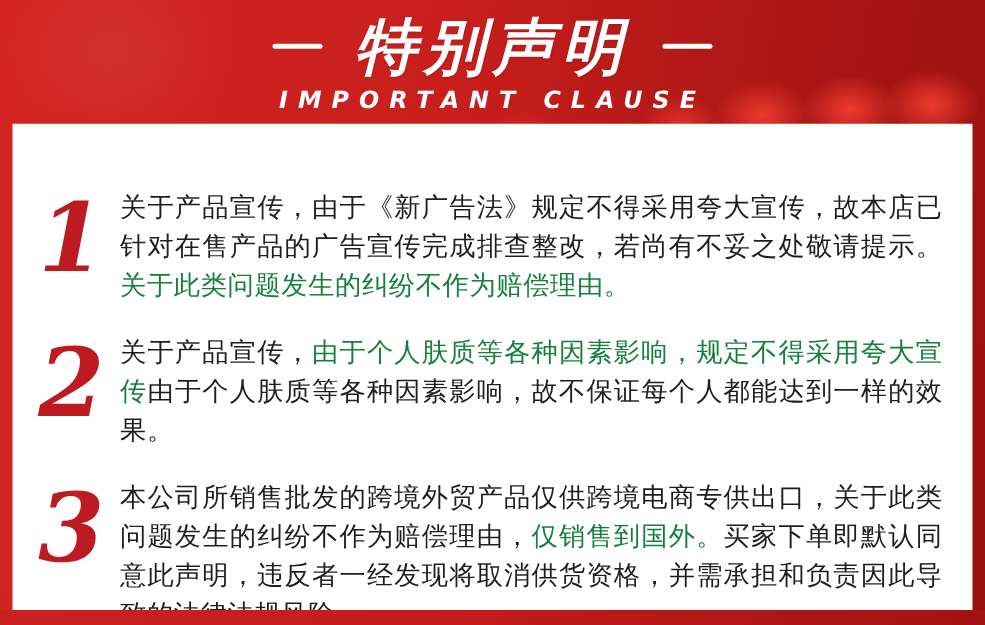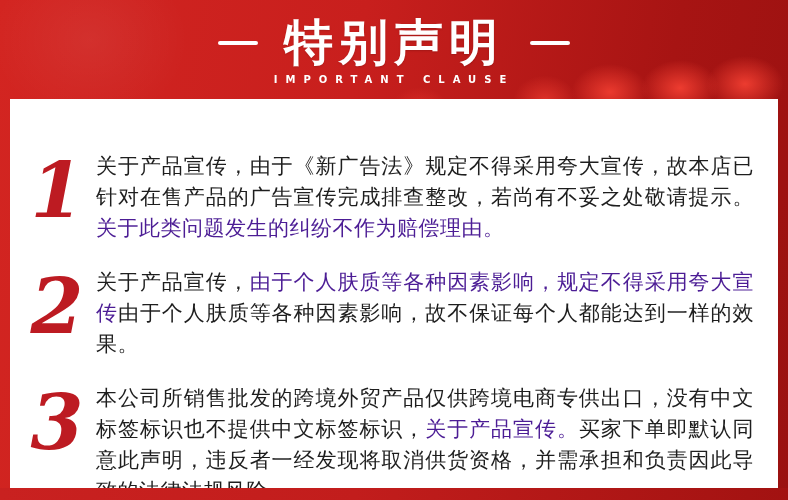--- a/index.html
+++ b/index.html
@@ -16,30 +16,31 @@
       radial-gradient(45px 35px at 545px 100px, rgba(255,70,55,.55), rgba(255,70,55,0) 70%),
       radial-gradient(40px 30px at 420px 108px, rgba(255,70,55,.35), rgba(255,70,55,0) 70%),
       radial-gradient(140px 120px at 90px 40px, rgba(255,255,255,.06), rgba(255,255,255,0) 70%),
       linear-gradient(100deg, #d32521 0%, #c81f1d 42%, #a71413 78%, #9a1110 100%);
   }
 
   .header{
     position:absolute; top:0; left:0; right:0; height:99px;
     display:flex; flex-direction:column; align-items:center; justify-content:center;
     padding-top:4px;
+    font-style:italic;
   }
   .title-row{ display:flex; align-items:center; gap:26px; }
   .dash{ width:40px; height:4px; background:#ffffff; border-radius:2px; }
   .title{
     color:#ffffff; font-size:49px; font-weight:bold;
     letter-spacing:6px; line-height:1;
     text-shadow:0 1px 2px rgba(0,0,0,.15);
   }
   .subtitle{
-    margin-top:7px; color:#ffffff; font-size:10px; font-weight:bold;
+    margin-top:7px; color:#ffffff; font-size:19px; font-weight:bold;
     letter-spacing:8px;
   }
 
   .card{
     position:absolute; left:10px; top:99px; width:768px; height:389px;
     background:#ffffff;
     padding:52px 24px 0 20px;
   }
 
   .item{ display:flex; margin-bottom:23px; }
@@ -47,21 +48,21 @@
     flex:none; width:54px; margin-right:12px; margin-top:4px;
     font-family:"DejaVu Serif","Liberation Serif",serif;
     font-style:italic; font-weight:bold;
     font-size:76px; line-height:0.95; text-align:center;
     color:#bd1b22;
   }
   .para{
     flex:1; font-size:21px; line-height:31px;
     color:#1e1e1e; text-align:justify; letter-spacing:.5px;
   }
-  .seg-red{ color:#4c1d95; }
+  .seg-red{ color:#15803d; }
 
   .bottom-strip{
     position:absolute; left:0; right:0; bottom:0; height:12px;
     background:linear-gradient(90deg, #c92120 0%, #c21d1c 45%, #a21211 100%);
   }
 </style>
 </head>
 <body>
 
 <div class="stage">
@@ -82,20 +83,20 @@
       <div class="para"><span>关于产品宣传，由于《新广告法》规定不得采用夸大宣传，故本店已针对在售产品的广告宣传完成排查整改，若尚有不妥之处敬请提示。</span><span class="seg-red">关于此类问题发生的纠纷不作为赔偿理由。</span></div>
     </div>
 
     <div class="item">
       <div class="num">2</div>
       <div class="para"><span>关于产品宣传，</span><span class="seg-red">由于个人肤质等各种因素影响，规定不得采用夸大宣传</span><span>由于个人肤质等各种因素影响，故不保证每个人都能达到一样的效果。</span></div>
     </div>
 
     <div class="item">
       <div class="num">3</div>
-      <div class="para"><span>本公司所销售批发的跨境外贸产品仅供跨境电商专供出口，没有中文标签标识也不提供中文标签标识，</span><span class="seg-red">关于产品宣传。</span><span>买家下单即默认同意此声明，违反者一经发现将取消供货资格，并需承担和负责因此导致的法律法规风险。</span></div>
+      <div class="para"><span>本公司所销售批发的跨境外贸产品仅供跨境电商专供出口，关于此类问题发生的纠纷不作为赔偿理由，</span><span class="seg-red">仅销售到国外。</span><span>买家下单即默认同意此声明，违反者一经发现将取消供货资格，并需承担和负责因此导致的法律法规风险。</span></div>
     </div>
 
   </div>
 
   <div class="bottom-strip"></div>
 
 </div>
 
 </body></html>

